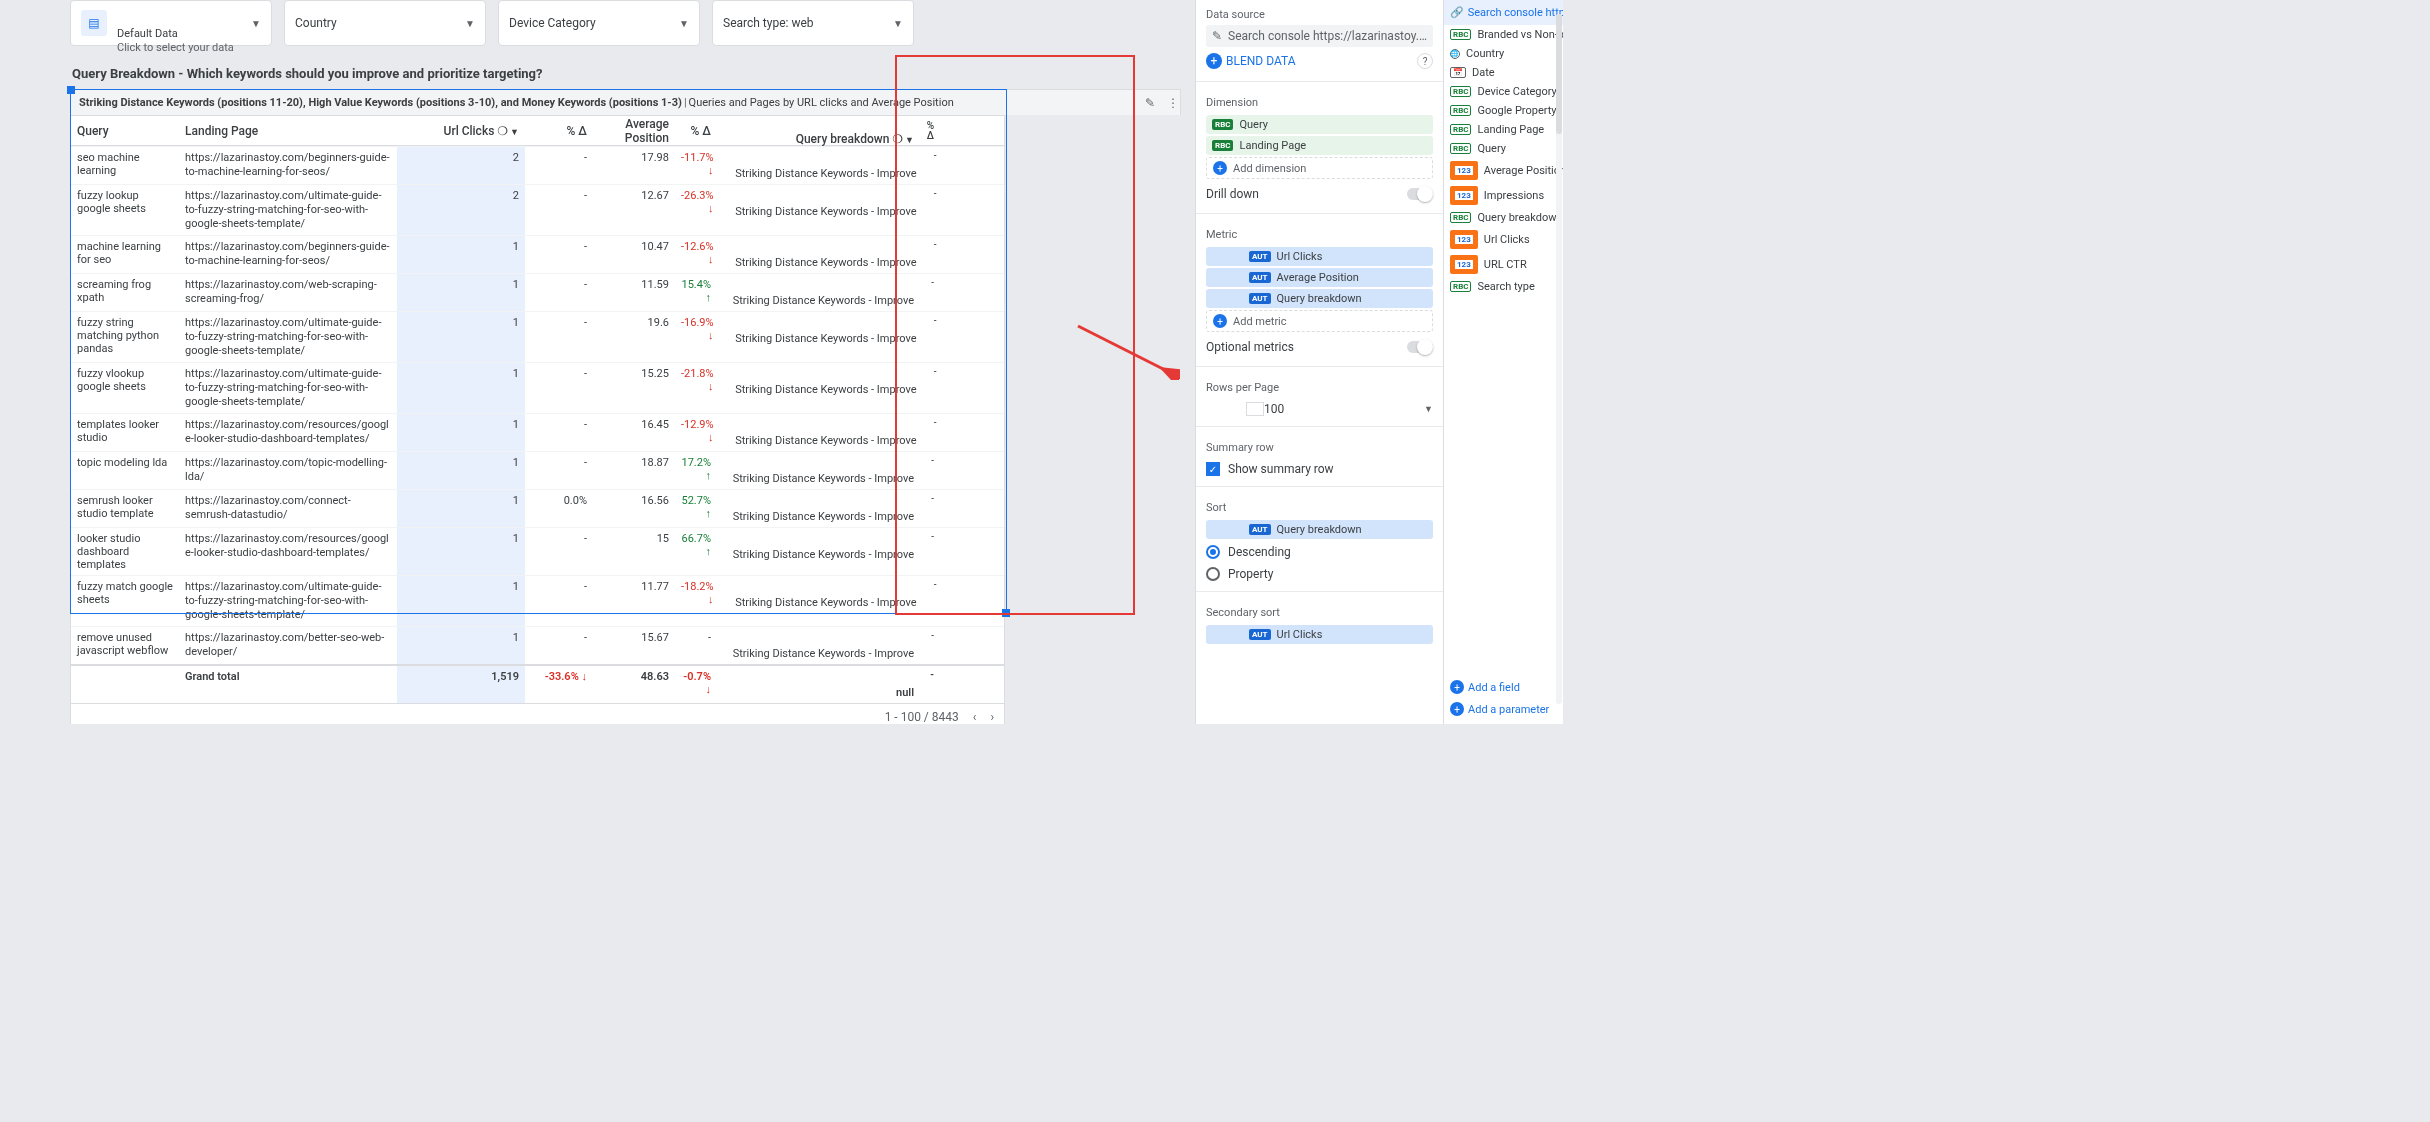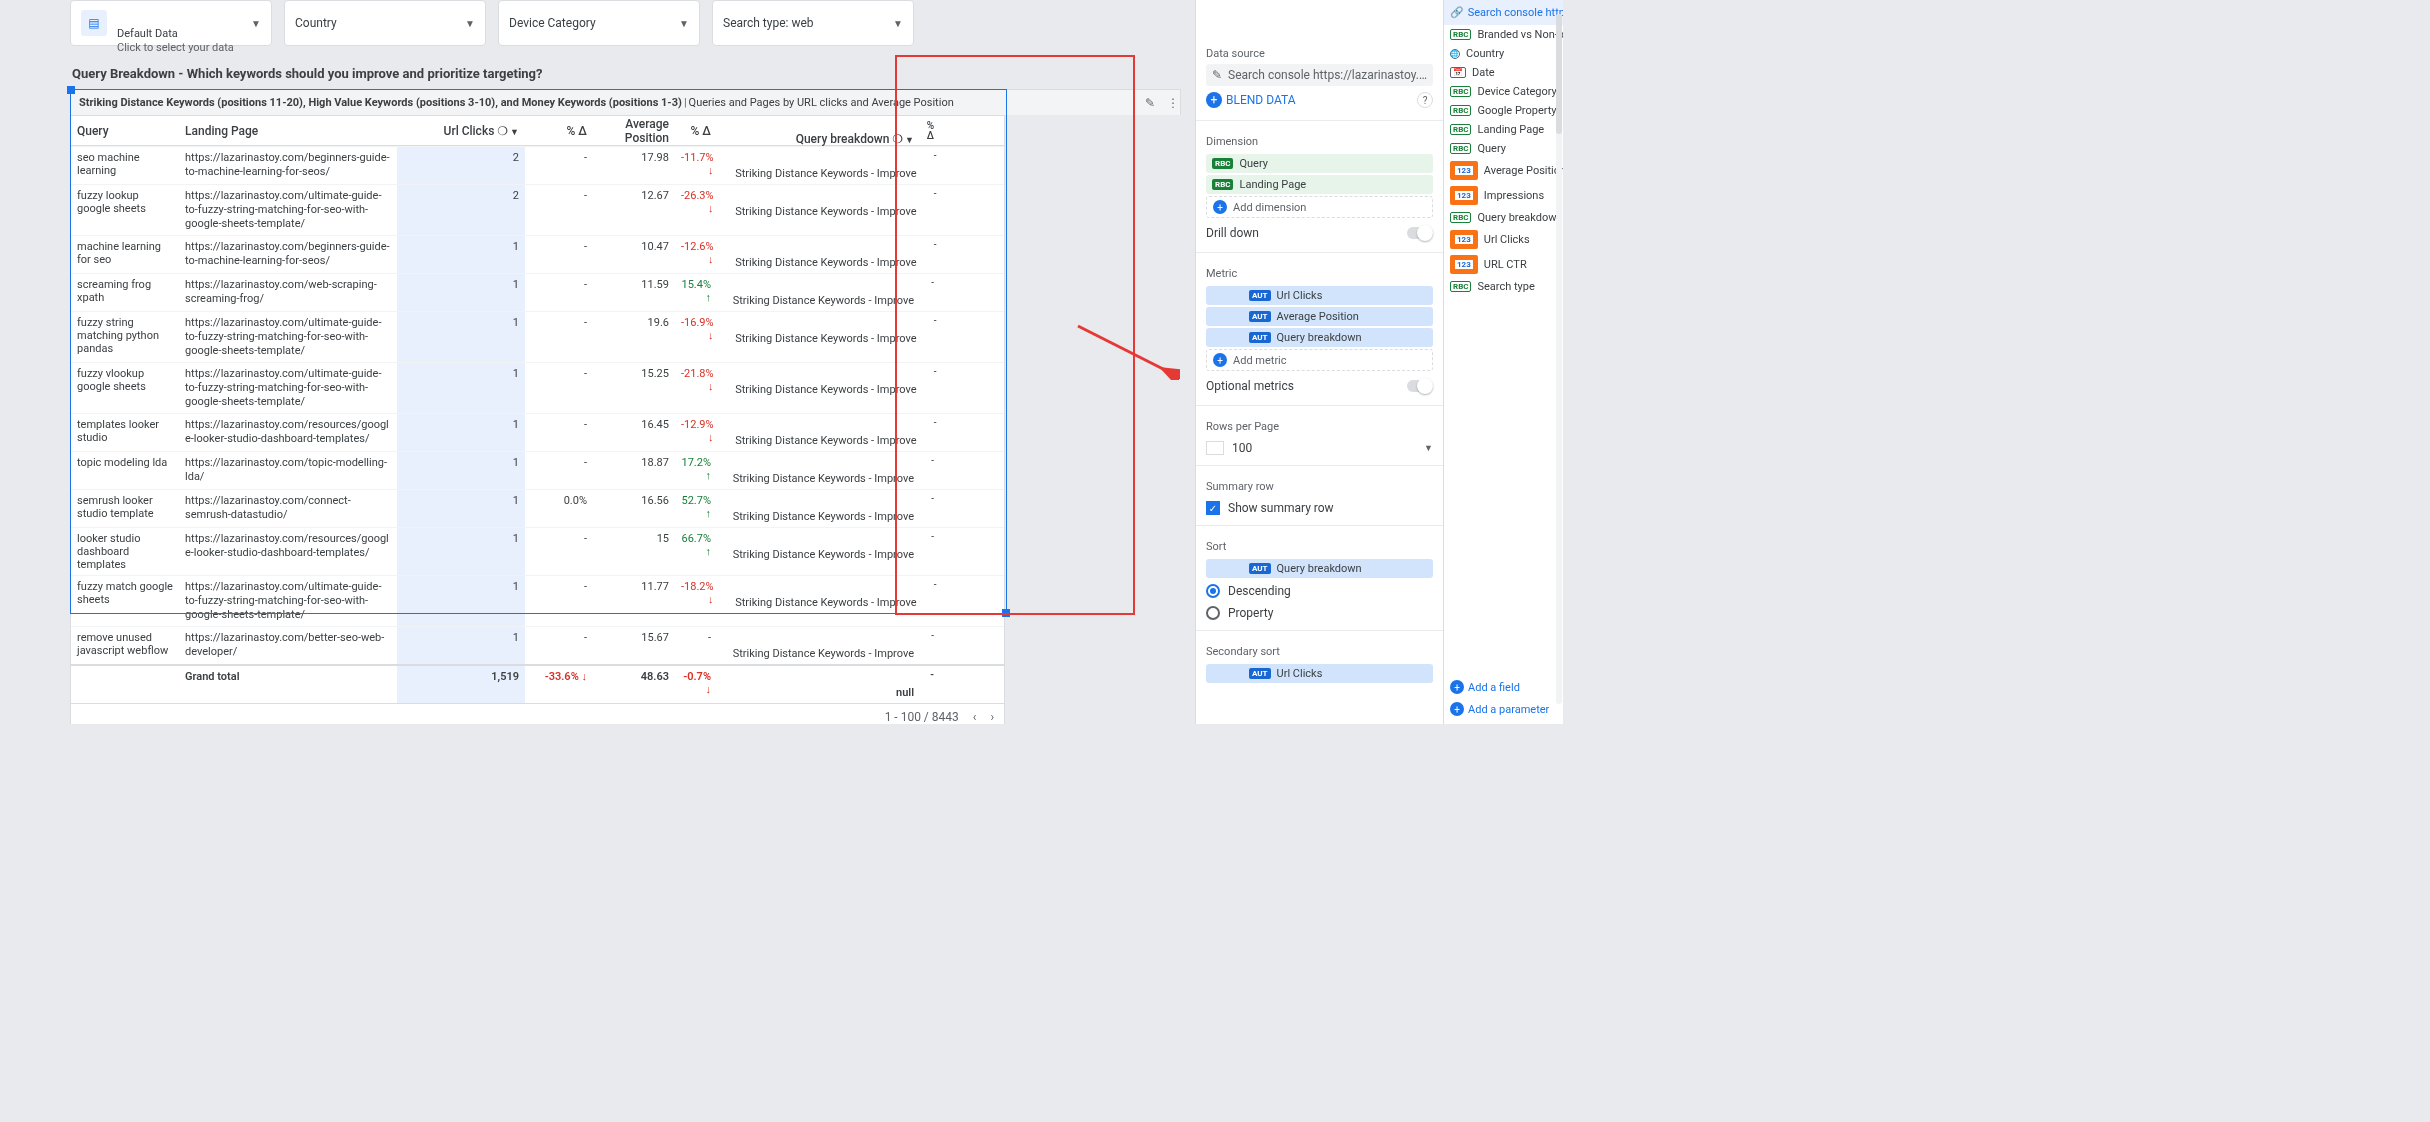--- a/index.html
+++ b/index.html
@@ -53,21 +53,21 @@
   .card-sm .sub .sep{color:#5f6368;}
 
   
   .sel{position:absolute;border:1px solid #1a73e8;left:0;top:0;width:937px;height:525px;pointer-events:none;}
   .sel::before,.sel::after{content:"";position:absolute;width:8px;height:8px;background:#1a73e8;}
   .sel::before{left:-4px;top:-4px;}
   .sel::after{right:-4px;bottom:-4px;}
 
   .arrow{position:absolute;left:1070px;top:320px;z-index:10;pointer-events:none;}
   
-  .rail{width:248px;background:#fff;border-left:1px solid #dadce0;height:100%;overflow:hidden;display:flex;flex-direction:column;font-size:12px;justify-content:center;}
+  .rail{width:248px;background:#fff;border-left:1px solid #dadce0;height:100%;overflow:hidden;display:flex;flex-direction:column;font-size:12px;}
   .rail-scroll{position:relative;}
   .rail-scroll::-webkit-scrollbar{width:6px;}
   .sect-label{font-size:11px;color:#5f6368;padding:8px 10px 4px;}
   .ds{margin:0 10px;}
   .ds-row{display:flex;align-items:center;gap:6px;background:#f1f3f4;border-radius:3px;padding:4px 6px;color:#5f6368;}
   .ds-row .pen{font-size:12px;}
   .blend{display:flex;align-items:center;justify-content:space-between;padding:6px 10px;color:#1a73e8;font-size:12px;}
   .blend .plus{width:16px;height:16px;border-radius:50%;background:#1a73e8;color:#fff;display:inline-flex;align-items:center;justify-content:center;font-size:12px;margin-right:4px;}
   .q{width:16px;height:16px;border:1px solid #dadce0;border-radius:50%;display:inline-flex;align-items:center;justify-content:center;font-size:10px;color:#5f6368;}
   .pill{display:flex;align-items:center;gap:6px;margin:2px 10px;border-radius:3px;padding:3px 6px;font-size:11px;}
@@ -75,21 +75,21 @@
   .rbc{background:#e6f4ea;}
   .rbc .tag{background:#188038;color:#fff;}
   .aut{background:#d2e3fc;}
   .aut .tag{background:#1967d2;color:#fff;margin-left:37px;}
   .add-row{display:flex;align-items:center;gap:6px;margin:2px 10px;border:1px dashed #dadce0;border-radius:3px;padding:3px 6px;color:#5f6368;font-size:11px;}
   .add-row .plus{width:14px;height:14px;border-radius:50%;background:#1a73e8;color:#fff;display:inline-flex;align-items:center;justify-content:center;font-size:10px;}
   .switchrow{display:flex;justify-content:space-between;align-items:center;padding:6px 10px;font-size:12px;color:#3c4043;}
   .sw{width:26px;height:12px;border-radius:6px;background:#dadce0;position:relative;}
   .sw::after{content:"";position:absolute;right:0;top:-2px;width:16px;height:16px;border-radius:50%;background:#fff;box-shadow:0 1px 2px rgba(0,0,0,.3);}
   .hr{height:1px;background:#e8eaed;margin:6px 0;}
-  .rpp{display:flex;align-items:center;gap:8px;padding:4px 10px;}
+  .rpp{display:flex;align-items:center;padding:4px 10px;margin-left:40px;}
   .rpp-ic{width:18px;height:14px;border:1px solid #dadce0;}
   .chk{width:14px;height:14px;background:#1a73e8;color:#fff;display:inline-flex;align-items:center;justify-content:center;font-size:10px;}
   .radio-row{display:flex;align-items:center;gap:8px;padding:4px 10px;}
   .ro{width:14px;height:14px;border:2px solid #1a73e8;border-radius:50%;display:inline-flex;align-items:center;justify-content:center;}
   .ro.on::after{content:"";width:6px;height:6px;border-radius:50%;background:#1a73e8;}
   .ro.off{border-color:#5f6368;}
 
   
   .fields{width:120px;background:#fff;border-left:1px solid #dadce0;height:100%;font-size:11px;overflow:hidden;position:relative;}
   .fields-head{background:#e8f0fe;padding:6px;display:flex;align-items:center;gap:4px;color:#1a73e8;white-space:nowrap;overflow:hidden;}

